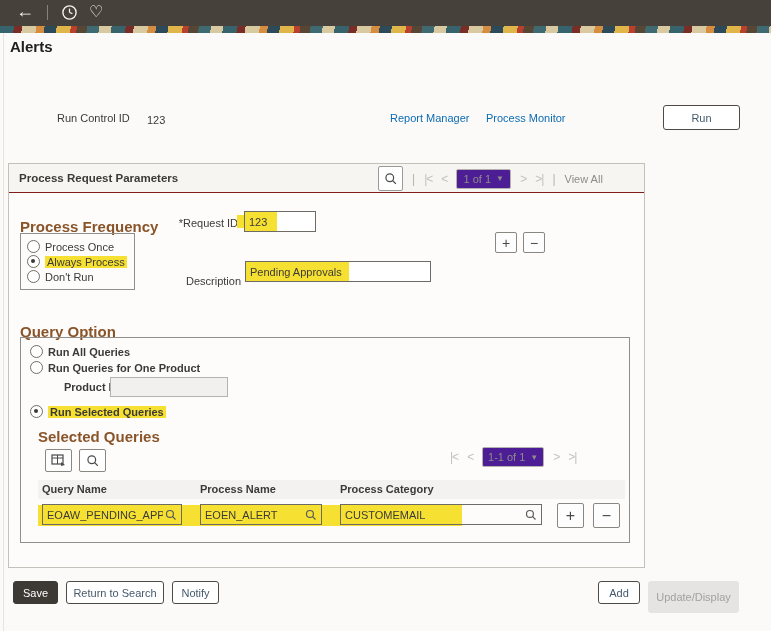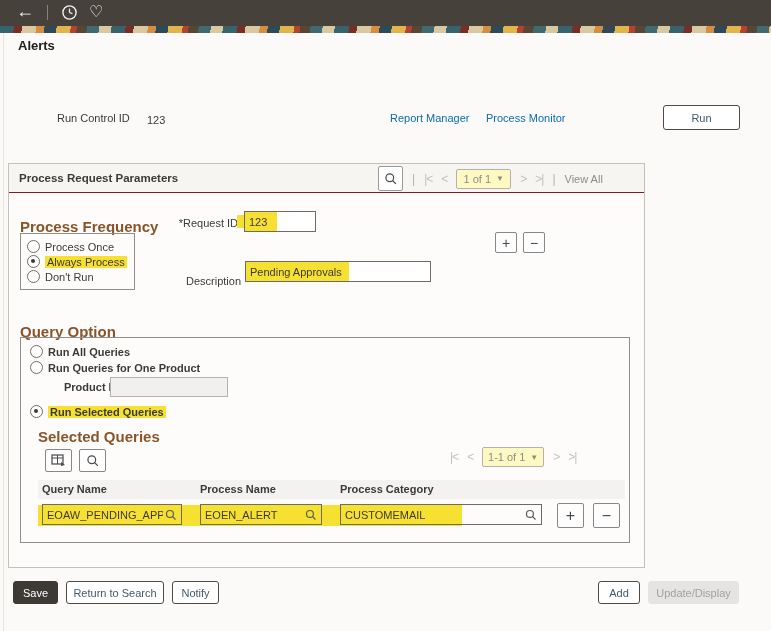--- a/index.html
+++ b/index.html
@@ -14,21 +14,21 @@
   #tb-search input{border:0;background:transparent;outline:none;color:#ddd9d4;font-size:11px;
              font-family:inherit;width:150px;}
   #tb-search input::placeholder{color:#cfcac3;opacity:1;}
   
   #banner{position:absolute;left:0;top:26px;width:771px;height:7px;
     background:repeating-linear-gradient(100deg,
       #37646c 0 14px,#7a2c26 14px 22px,#d9c9a0 22px 36px,#d78d3f 36px 44px,
       #2c4a5a 44px 56px,#e0b54a 56px 70px,#b9402e 70px 76px,#584635 76px 86px,
       #3f6a72 86px 98px,#d9c9a0 98px 110px);}
   .page-edge{position:absolute;left:3px;top:33px;width:1px;height:598px;background:#e7e4e0;}
-  #page-title{position:absolute;left:10px;top:38px;font-size:13px;font-weight:bold;color:#21201e;margin-left:8px;}
+  #page-title{position:absolute;left:10px;top:38px;font-size:15px;font-weight:bold;color:#21201e;}
   
   .lbl{font-size:11px;color:#3c3a37;}
   .link{font-size:11px;color:#0d6cb2;cursor:pointer;}
   .sect{font-size:15px;font-weight:bold;color:#8a5429;}
   .hl{background:#f6e132;padding:0 2px;}
   
   .btn{position:absolute;box-sizing:border-box;border:1px solid #4e4b47;background:#fff;
        border-radius:3px;font-size:11px;color:#45596b;display:flex;align-items:center;
        justify-content:center;cursor:pointer;font-family:inherit;}
   .btn.dark{background:#3d3935;border-color:#3d3935;color:#fff;}
@@ -37,21 +37,21 @@
       display:flex;align-items:center;justify-content:center;color:#4a4a4a;cursor:pointer;}
   
   #gbox{position:absolute;left:8px;top:163px;width:637px;height:405px;border:1px solid #c5c1ba;
         box-sizing:border-box;background:#fdfcfb;}
   #gbox-head{position:absolute;left:0;top:0;width:100%;height:29px;background:#f7f5f2;
         border-bottom:1px solid #7f1d1d;box-sizing:border-box;}
   #gbox-title{position:absolute;left:10px;top:8px;font-size:11.5px;font-weight:bold;color:#3c3a37;}
   .pagbar{position:absolute;display:flex;align-items:center;gap:9px;}
   .pgico{color:#c3c1bd;font-size:12px;letter-spacing:-1px;cursor:pointer;}
   .pgsep{color:#b5b2ae;font-size:12px;}
-  .pgdd{box-sizing:border-box;border:1px solid #b5b2ae;background:#fef9c3;border-radius:2px;
+  .pgdd{box-sizing:border-box;border:1px solid #b5b2ae;background:#4c1d95;border-radius:2px;
         color:#8e8c89;font-size:11px;display:flex;align-items:center;justify-content:center;
         gap:5px;cursor:pointer;}
   .pgdd .caret{font-size:8px;color:#8e8c89;}
   .viewall{color:#8e8c89;font-size:11px;cursor:pointer;}
   .inbox{position:absolute;border:1px solid #908e8a;box-sizing:border-box;background:transparent;}
   
   .rad{width:11px;height:11px;border:1px solid #706d69;border-radius:50%;background:#fff;
        display:inline-block;position:relative;flex:0 0 auto;cursor:pointer;}
   .rad.sel::after{content:"";position:absolute;left:2.5px;top:2.5px;width:4px;height:4px;
        border-radius:50%;background:#3c3a37;}
@@ -217,15 +217,15 @@
       </svg>
     </span>
     <span class="sq abs" style="left:557px;top:503px;width:27px;height:25px;font-size:16px;">+</span>
     <span class="sq abs" style="left:593px;top:503px;width:27px;height:25px;font-size:16px;">−</span>
   </div>
 
   <div class="btn dark" style="left:13px;top:581px;width:45px;height:23px;text-align:right;">Save</div>
   <div class="btn" style="left:66px;top:581px;width:98px;height:23px;">Return to Search</div>
   <div class="btn" style="left:172px;top:581px;width:47px;height:23px;">Notify</div>
   <div class="btn" style="left:598px;top:581px;width:42px;height:23px;">Add</div>
-  <div class="btn disabled" style="left:648px;top:581px;width:91px;height:23px;">Update/Display</div>
+  <div class="btn disabled" style="left:648px;top:581px;width:91px;height:32px;">Update/Display</div>
 
 </div>
 
 </body></html>

